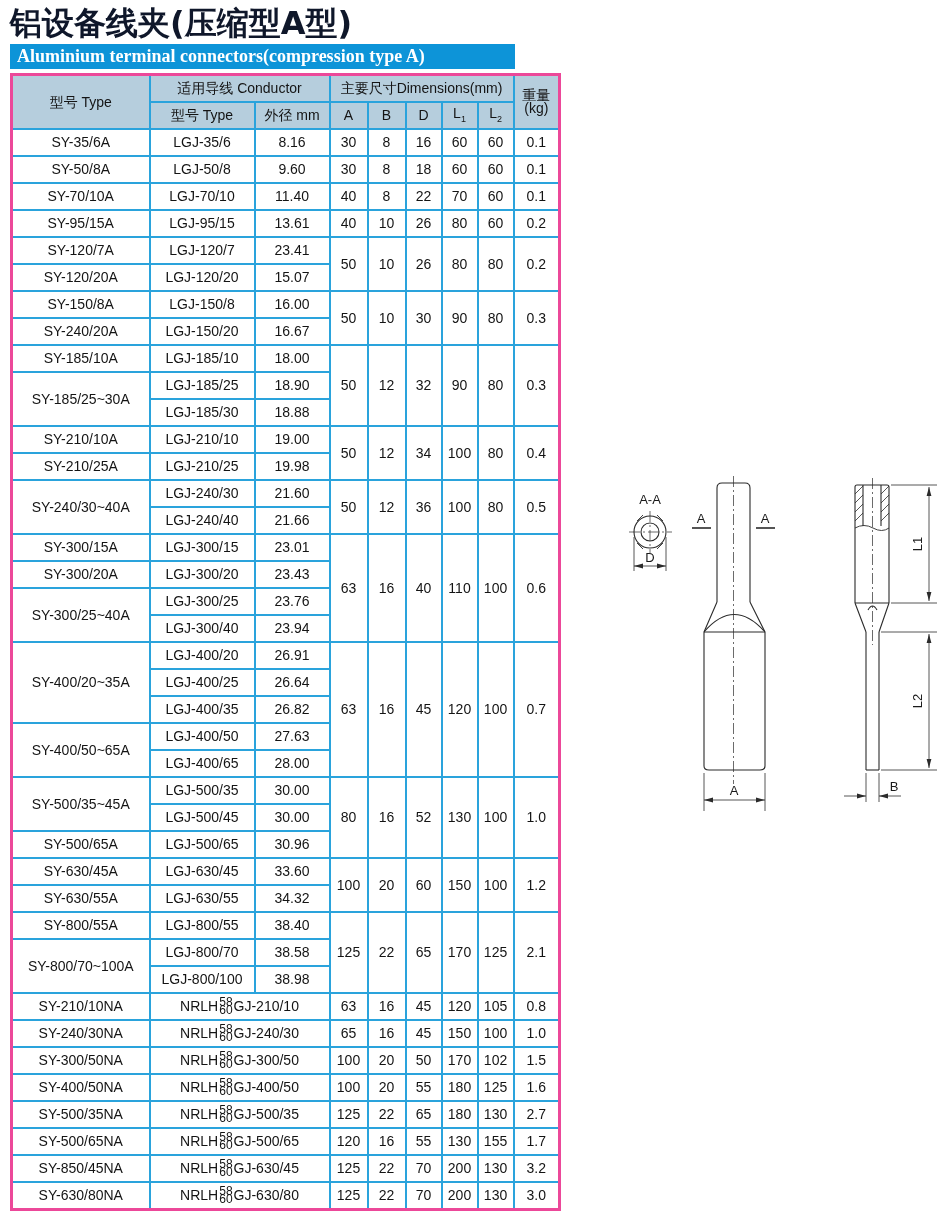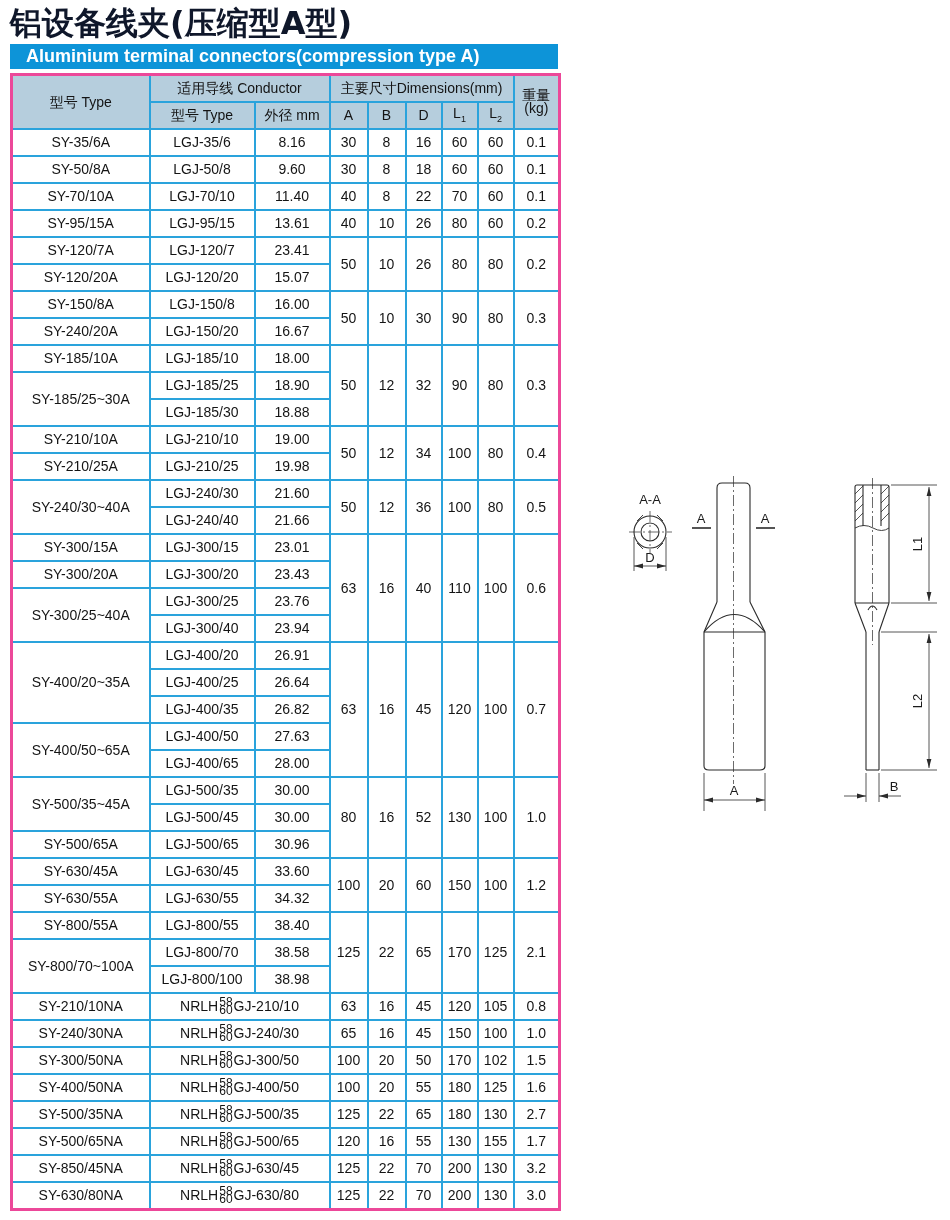--- a/index.html
+++ b/index.html
@@ -6,24 +6,24 @@
   body{
     width:950px;height:1220px;position:relative;background:#ffffff;
     font-family:"Liberation Sans","DejaVu Sans",sans-serif;color:#141414;overflow:hidden;
   }
   .page-title{
     position:absolute;left:10px;top:2px;
     font-family:"DejaVu Sans","Liberation Sans",sans-serif;
     font-size:32px;font-weight:700;color:#0f172a;white-space:nowrap;
   }
   .subtitle-bar{
-    position:absolute;left:10px;top:44px;width:548px;height:25px;
+    position:absolute;left:10px;top:44px;width:505px;height:25px;
     background:#0d94d8;color:#ffffff;box-sizing:border-box;
-    font-family:Liberation Sans, sans-serif;
-    font-weight:700;font-size:18px;line-height:25px;padding-left:16px;
+    font-family:Liberation Serif, serif;
+    font-weight:700;font-size:18px;line-height:25px;padding-left:7px;
     white-space:nowrap;
   }
   table.spec{
     position:absolute;left:10px;top:73px;width:548px;
     border-collapse:collapse;table-layout:fixed;
     border:3px solid #ec4899;
   }
   table.spec th,table.spec td{
     border:2px solid #2aa3dc;text-align:center;vertical-align:middle;
     padding:0;height:25px;font-size:14px;line-height:1.05;color:#141414;

